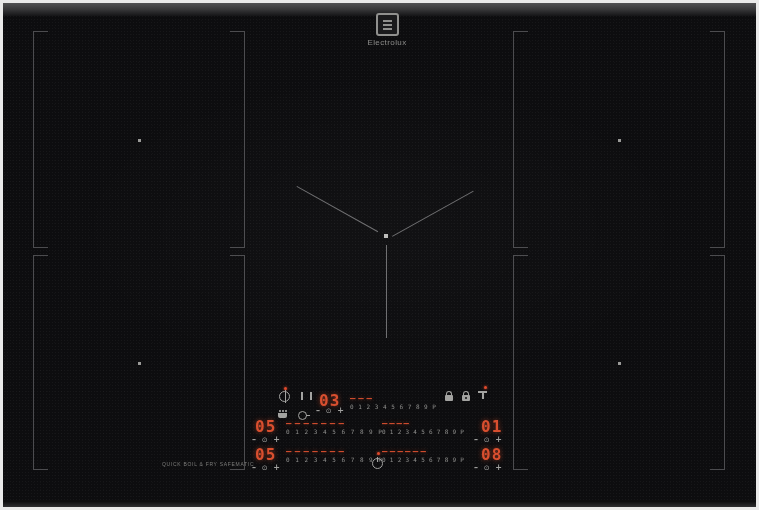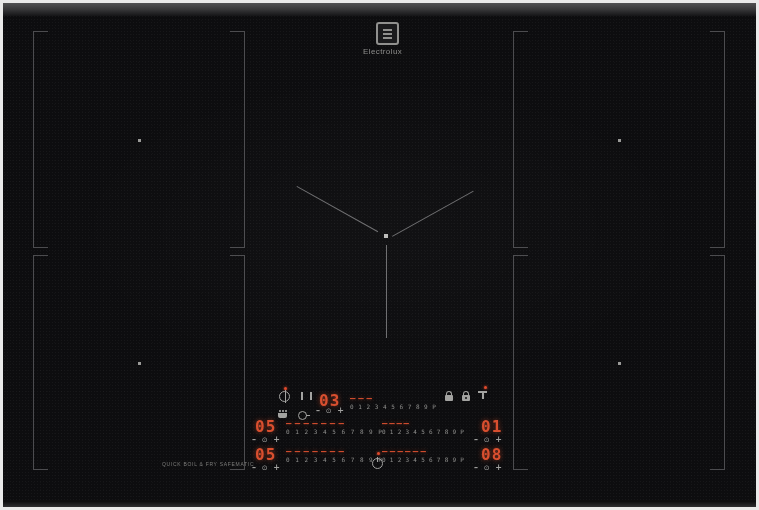--- a/index.html
+++ b/index.html
@@ -18,21 +18,21 @@
   .edge.b{left:0;bottom:0;right:0;height:3px;}
   .edge.l{left:0;top:0;bottom:0;width:3px;}
   .edge.r{right:0;top:0;bottom:0;width:3px;}
   .top-strip{position:absolute;left:3px;right:3px;top:3px;height:13px;z-index:5;
     background:linear-gradient(180deg,#515153 0%,#333335 55%,#151517 100%);}
   .bottom-strip{position:absolute;left:3px;right:3px;bottom:3px;height:5px;z-index:5;
     background:linear-gradient(0deg,#2e2e30,#101012);}
   .abs{position:absolute;}
 
   
-  .logo{left:363px;top:22px;width:48px;z-index:6;}
+  .logo{left:363px;top:13px;width:48px;text-align:center;z-index:6;}
   .logo-mark{width:19px;height:19px;margin:0 auto;border:2px solid #90908e;border-radius:3px;
     display:flex;align-items:center;justify-content:center;background:#1a1a1c;}
   .logo-bars{width:9px;height:10px;
     background:linear-gradient(to bottom,#90908e 0 2px,transparent 2px 4px,#90908e 4px 6px,transparent 6px 8px,#90908e 8px 10px);}
   .logo-text{margin-top:2px;font-size:8px;letter-spacing:.4px;color:#8d8d8b;}
 
   
   .zone{position:absolute;border-left:1px solid #4c4c4f;border-right:1px solid #4c4c4f;}
   .zone i{position:absolute;width:15px;height:1px;background:#4c4c4f;}
   .zone i.tl{left:-1px;top:0;} .zone i.tr{right:-1px;top:0;}

